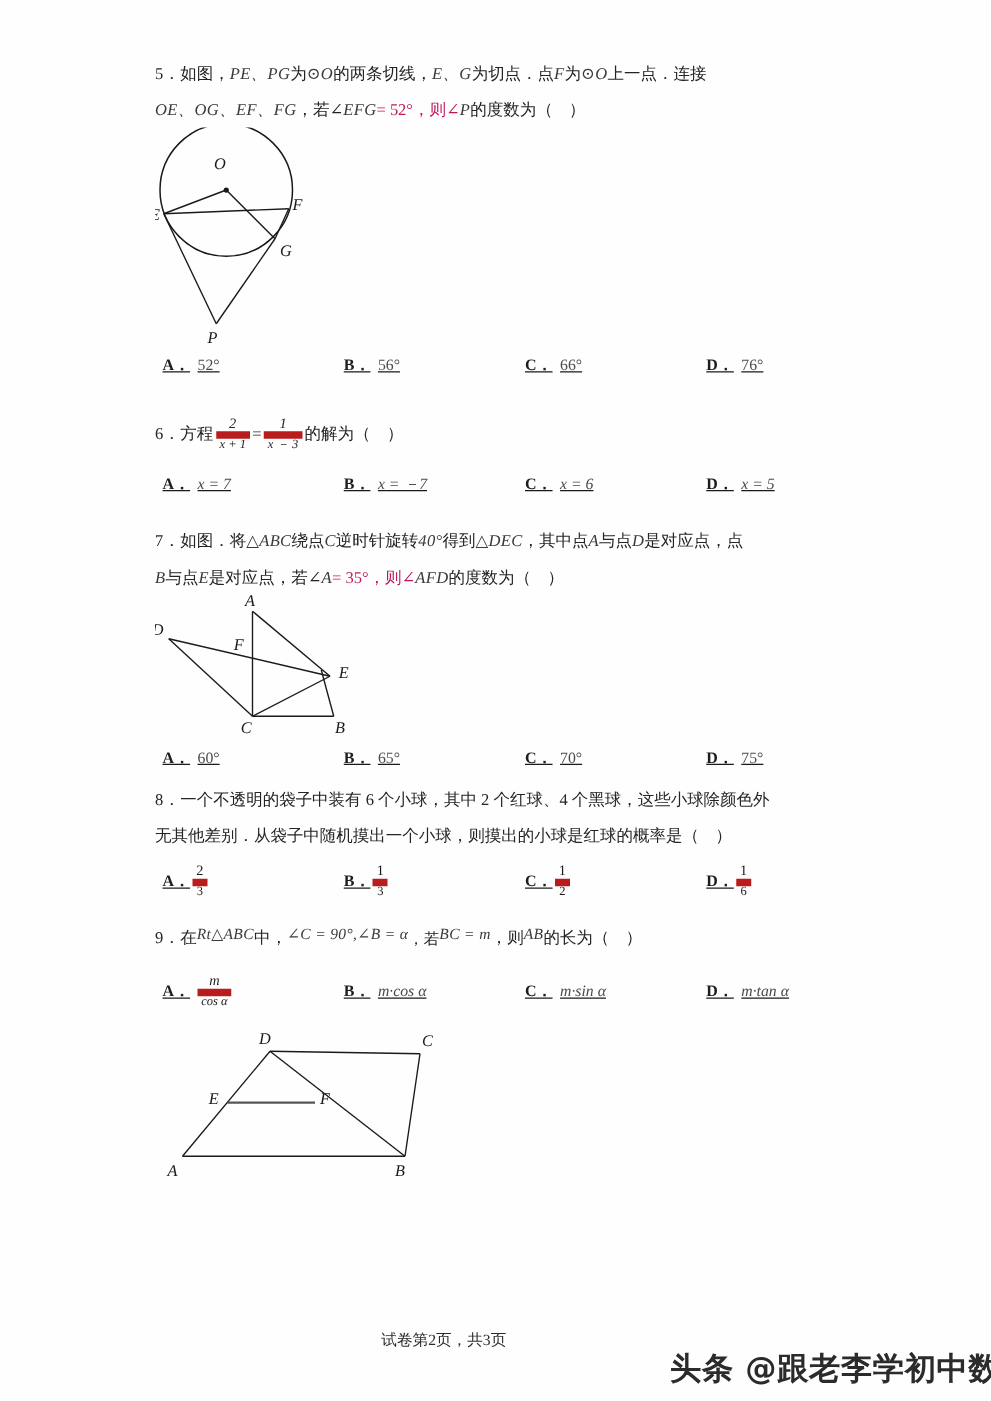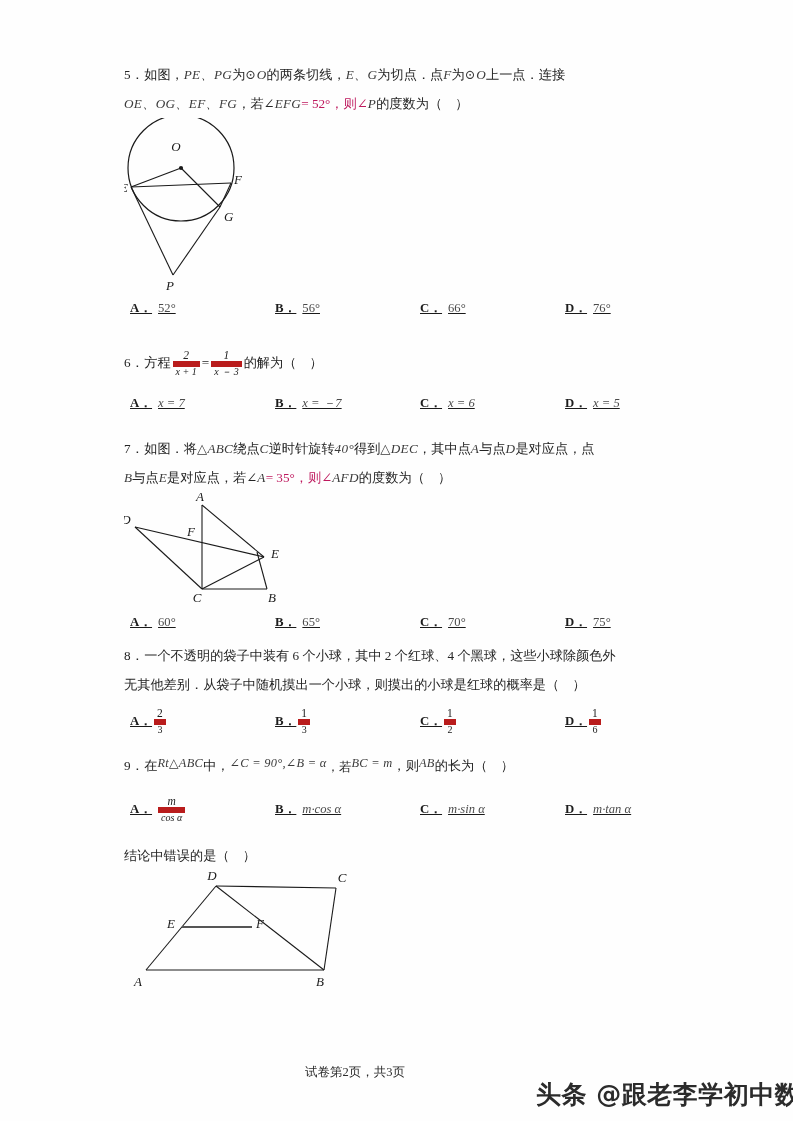--- a/index.html
+++ b/index.html
@@ -18,21 +18,21 @@
   .page {
     position: absolute;
     left: 0; top: 0;
     width: 793px;
     height: 1121px;
     background: #fefefe;
   }
   .content {
     position: absolute;
     left: 124px;
-    top: 60px;
+    top: 44px;
     width: 556px;
   }
 
   
   .q-block { margin-bottom: 2px; }
   .q-line {
     font-size: 13.2px;
     line-height: 29px;
     color: #242424;
     white-space: nowrap;
@@ -279,23 +279,20 @@
         <div class="opt opt-c">
           <span class="lbl">C．</span><span class="val">m·sin α</span>
         </div>
         <div class="opt opt-d">
           <span class="lbl">D．</span><span class="val">m·tan α</span>
         </div>
       </div>
     </div>
 
     <div class="q-block" style="margin-top:12px;">
-      <div class="q-line">
-        <span>结论中错误的是（　）</span>
-      </div>
 
       <div class="figure" style="height:120px;">
         <svg width="260" height="120" viewBox="0 0 260 120">
           <line x1="22" y1="100" x2="200" y2="100" stroke="#1a1a1a" stroke-width="1.1"></line>
           <line x1="22" y1="100" x2="92" y2="16" stroke="#1a1a1a" stroke-width="1.1"></line>
           <line x1="92" y1="16" x2="212" y2="18" stroke="#1a1a1a" stroke-width="1.1"></line>
           <line x1="200" y1="100" x2="212" y2="18" stroke="#1a1a1a" stroke-width="1.1"></line>
           <line x1="92" y1="16" x2="200" y2="100" stroke="#1a1a1a" stroke-width="1.1"></line>
           <line x1="58" y1="57" x2="128" y2="57" stroke="#555555" stroke-width="1.8"></line>
           <text class="flabel" x="88" y="10" text-anchor="middle">D</text>

